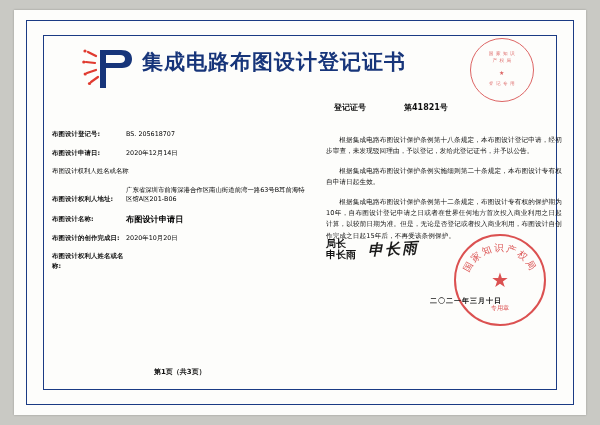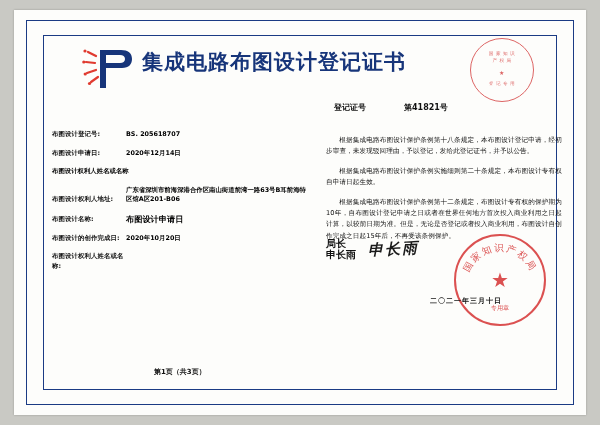--- a/index.html
+++ b/index.html
@@ -126,21 +126,21 @@
   .field .lab {
     flex: 0 0 auto;
     width: 74px;
     text-align: left;
     font-weight: bold;
     color: #101010;
     letter-spacing: 0.1px;
   }
   .field .val {
     flex: 1 1 auto;
-    font-weight: bold;
+    font-weight: normal;
     color: #000;
   }
   .field.wide .lab { width: 74px; }
   .field .val.big {
     font-size: 8.2px;
     line-height: 11px;
     font-weight: bold;
   }
   .addr-val {
     font-weight: bold;

